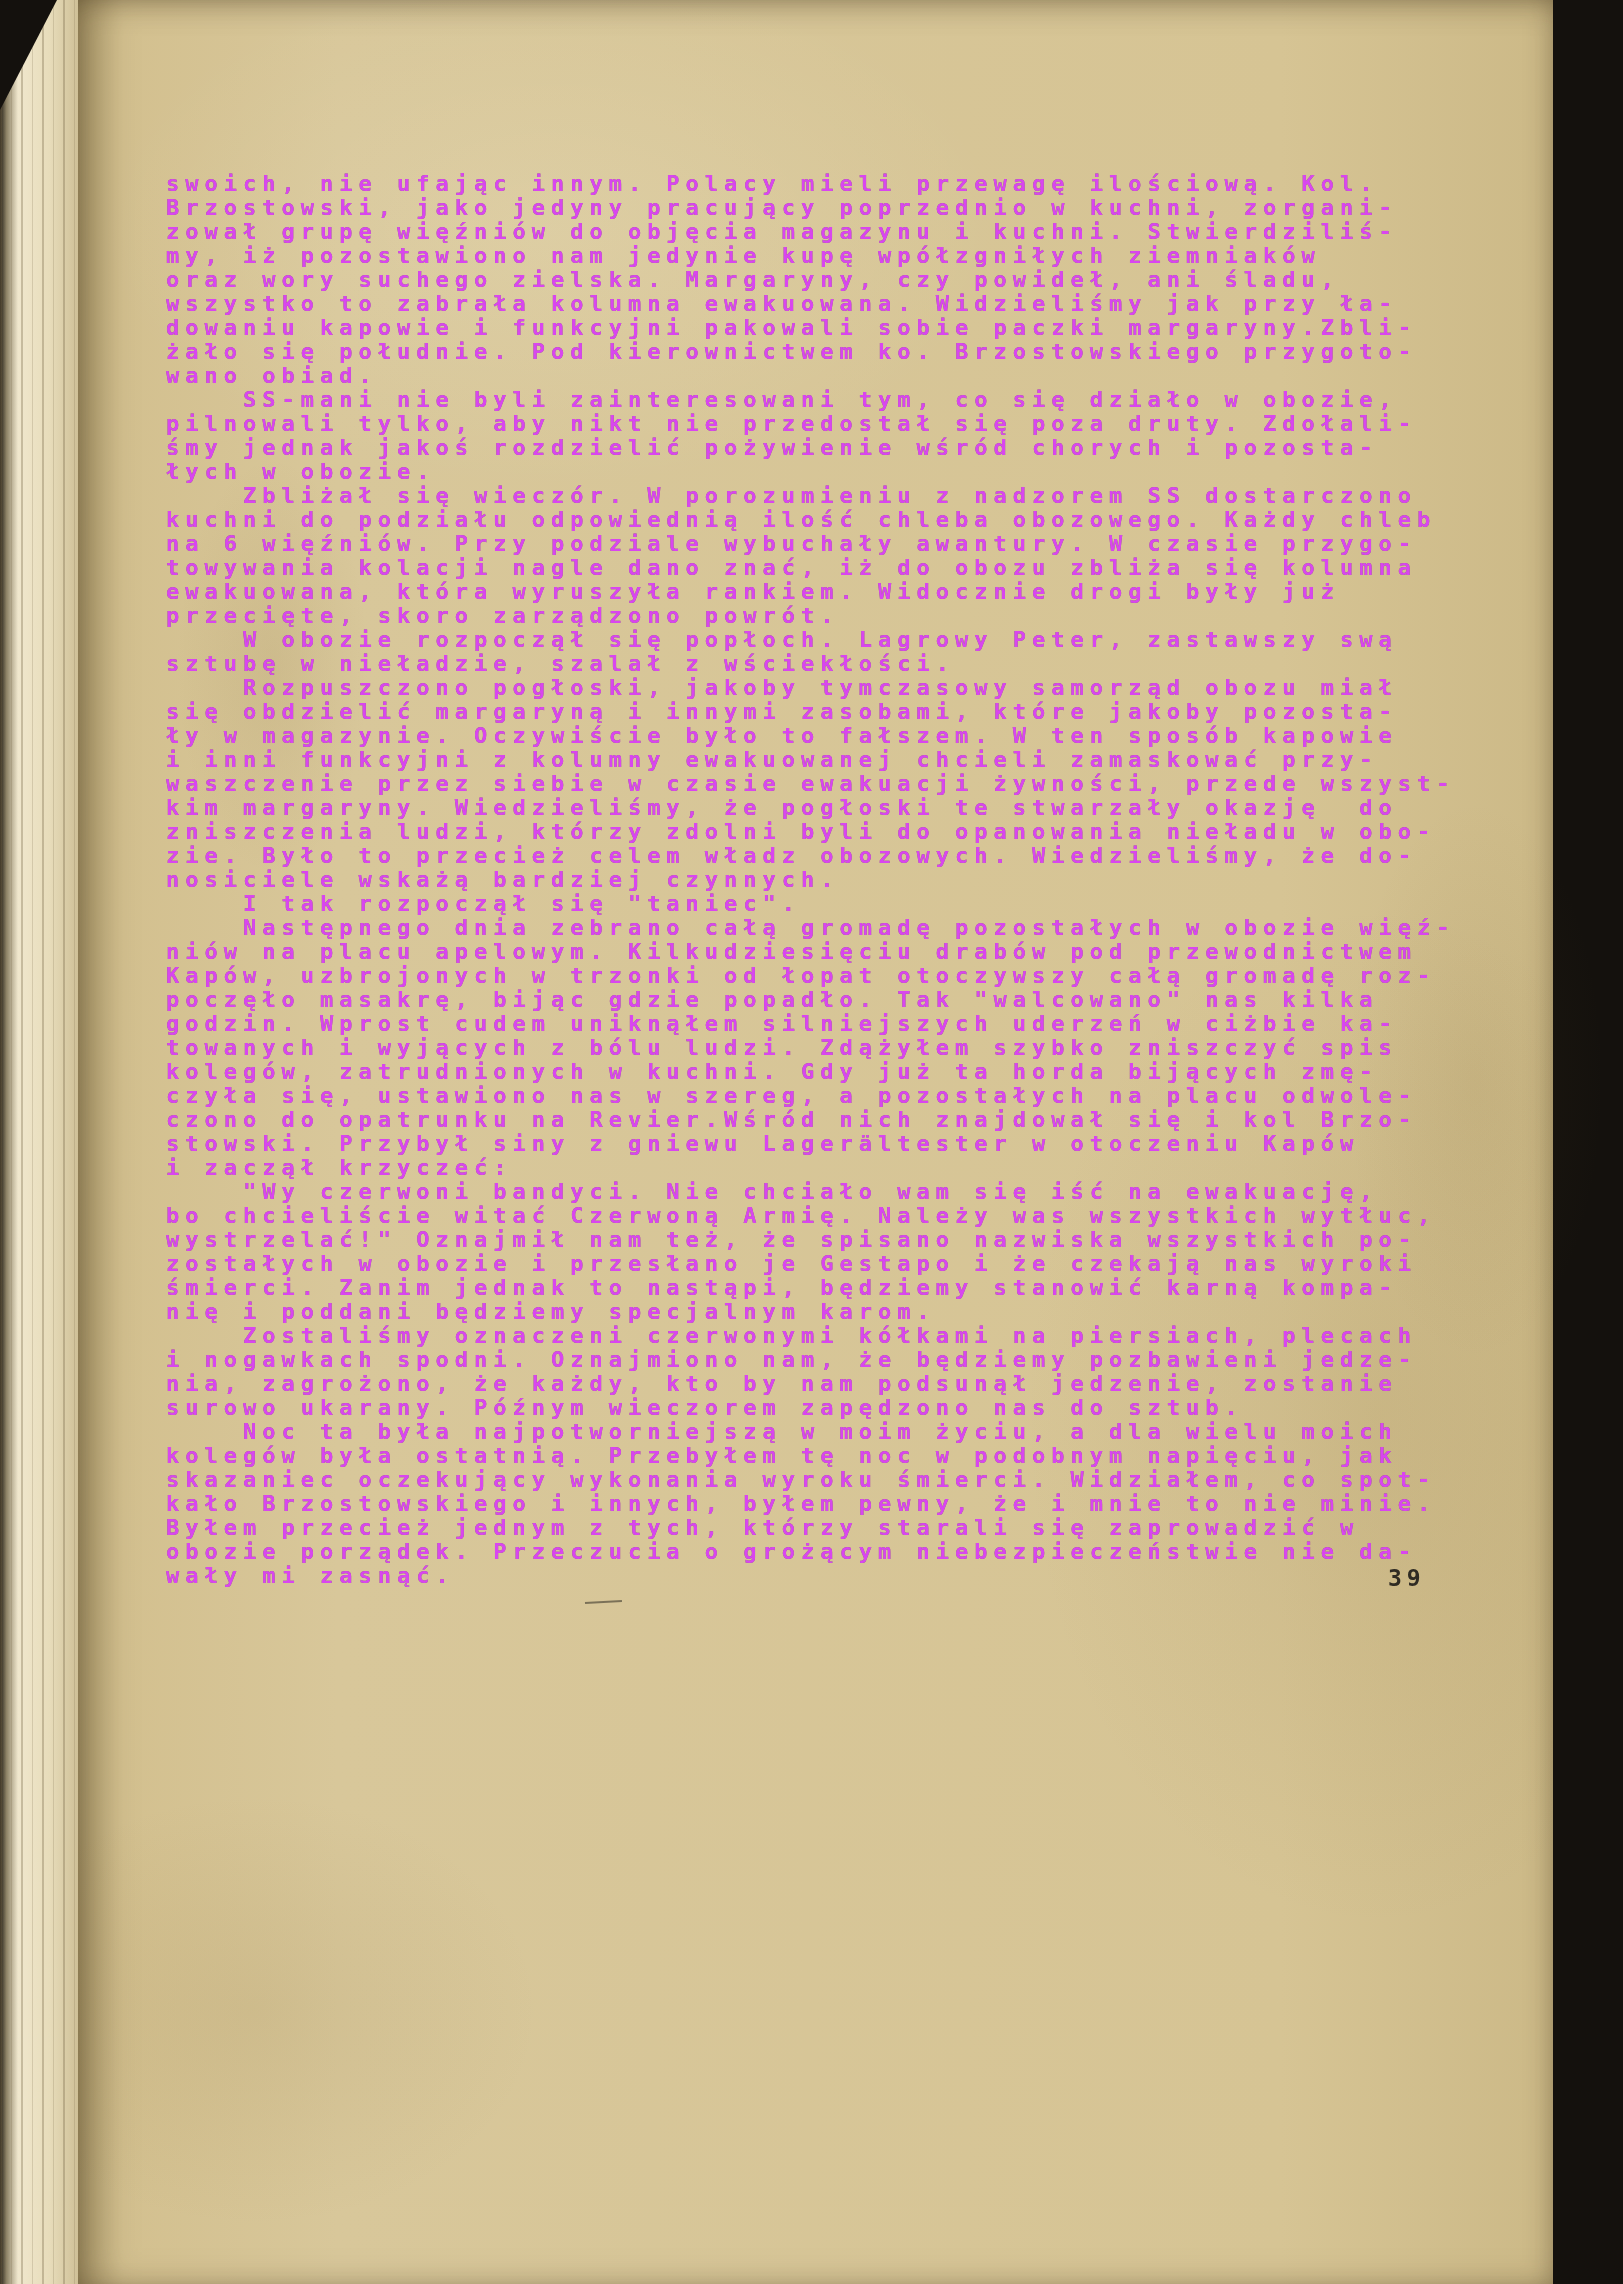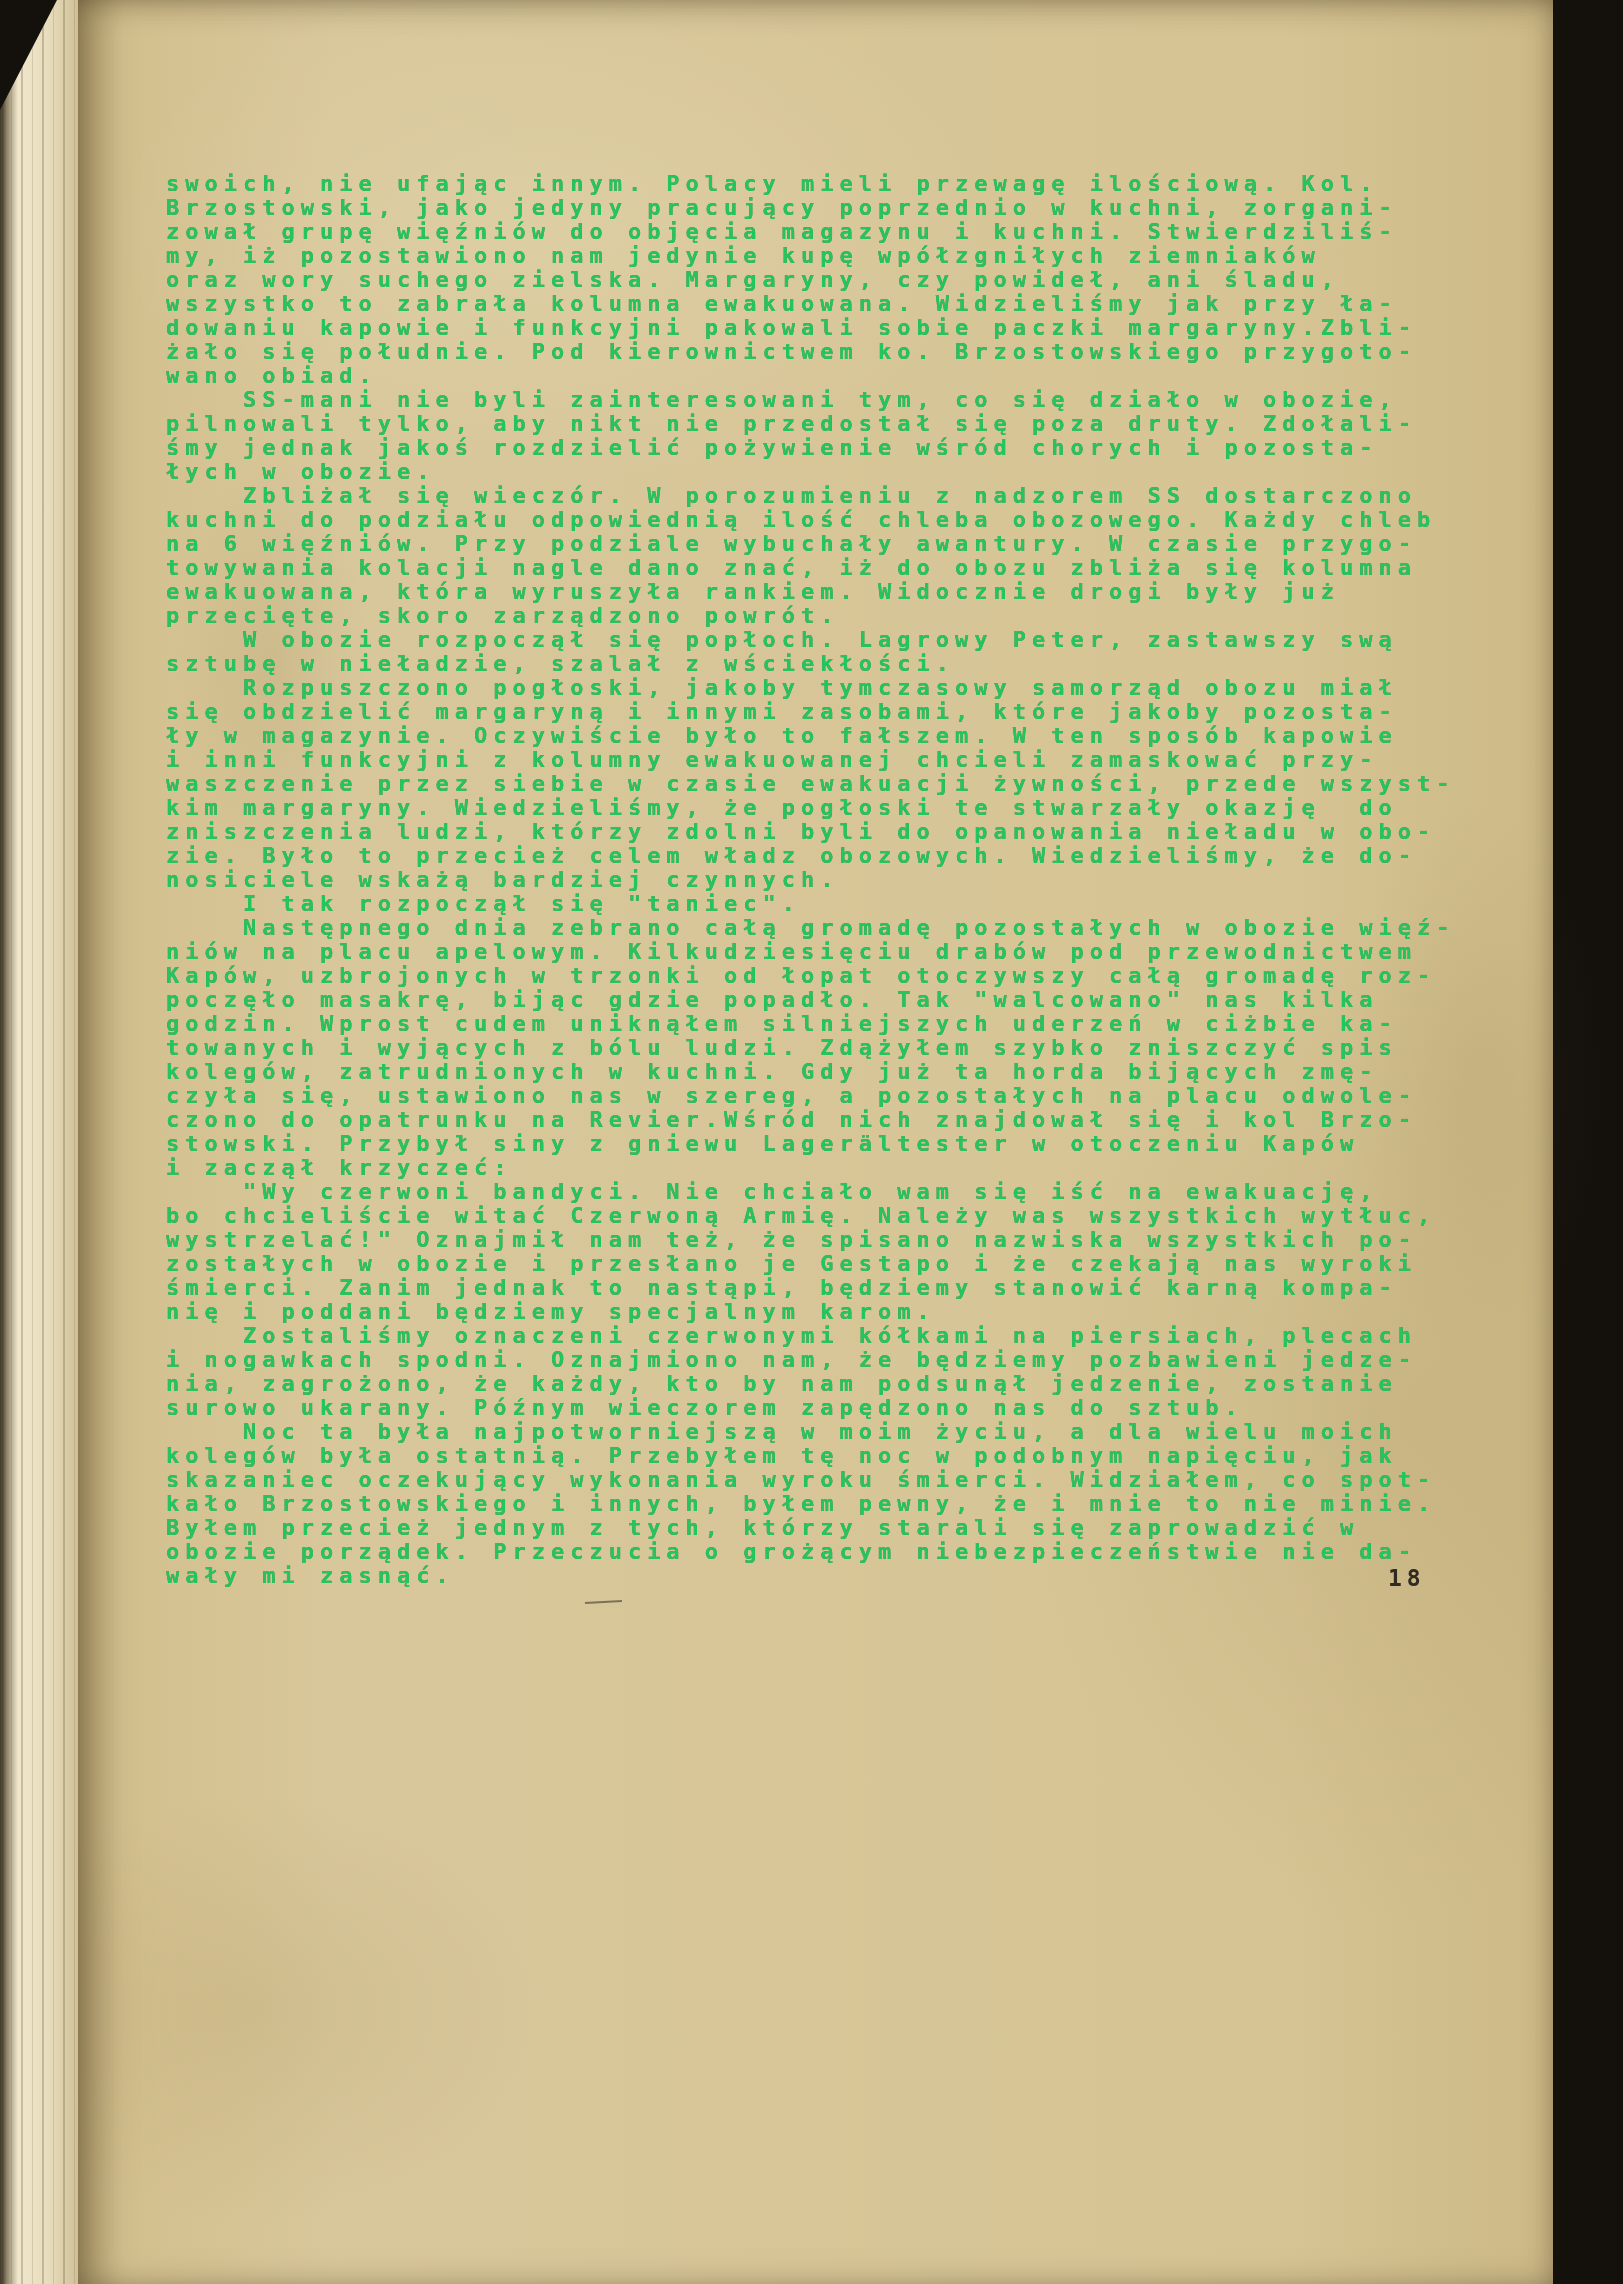--- a/index.html
+++ b/index.html
@@ -62,21 +62,21 @@
     left: 1267px; top: 796px;
     width: 260px; height: 568px;
     background: radial-gradient(ellipse at center, rgba(120,95,45,.09), rgba(0,0,0,0) 70%);
     pointer-events: none;
   }
   
   .text-block {
     position: absolute;
     left: 166px;
     top: 172px;
-    color: #22c55e;
+    color: #d946ef;
     font-size: 22px;
     font-weight: bold;
     letter-spacing: 6px;
     line-height: 24px;
     white-space: pre;
     text-shadow: 0 0 0.5px rgba(47,43,35,.55);
   }
   .text-line {
     height: 24px;
   }
@@ -104,15 +104,15 @@
 
 <div class="scan">
   <div class="book-edge"></div>
   <div class="corner-dark"></div>
   <div class="page">
     <div class="stain-a"></div>
     <div class="stain-b"></div>
   </div>
   <div class="text-block"><div class="text-line">swoich, nie ufając innym. Polacy mieli przewagę ilościową. Kol.</div><div class="text-line">Brzostowski, jako jedyny pracujący poprzednio w kuchni, zorgani-</div><div class="text-line">zował grupę więźniów do objęcia magazynu i kuchni. Stwierdziliś-</div><div class="text-line">my, iż pozostawiono nam jedynie kupę wpółzgniłych ziemniaków</div><div class="text-line">oraz wory suchego zielska. Margaryny, czy powideł, ani śladu,</div><div class="text-line">wszystko to zabrała kolumna ewakuowana. Widzieliśmy jak przy ła-</div><div class="text-line">dowaniu kapowie i funkcyjni pakowali sobie paczki margaryny.Zbli-</div><div class="text-line">żało się południe. Pod kierownictwem ko. Brzostowskiego przygoto-</div><div class="text-line">wano obiad.</div><div class="text-line">    SS-mani nie byli zainteresowani tym, co się działo w obozie,</div><div class="text-line">pilnowali tylko, aby nikt nie przedostał się poza druty. Zdołali-</div><div class="text-line">śmy jednak jakoś rozdzielić pożywienie wśród chorych i pozosta-</div><div class="text-line">łych w obozie.</div><div class="text-line">    Zbliżał się wieczór. W porozumieniu z nadzorem SS dostarczono</div><div class="text-line">kuchni do podziału odpowiednią ilość chleba obozowego. Każdy chleb</div><div class="text-line">na 6 więźniów. Przy podziale wybuchały awantury. W czasie przygo-</div><div class="text-line">towywania kolacji nagle dano znać, iż do obozu zbliża się kolumna</div><div class="text-line">ewakuowana, która wyruszyła rankiem. Widocznie drogi były już</div><div class="text-line">przecięte, skoro zarządzono powrót.</div><div class="text-line">    W obozie rozpoczął się popłoch. Lagrowy Peter, zastawszy swą</div><div class="text-line">sztubę w nieładzie, szalał z wściekłości.</div><div class="text-line">    Rozpuszczono pogłoski, jakoby tymczasowy samorząd obozu miał</div><div class="text-line">się obdzielić margaryną i innymi zasobami, które jakoby pozosta-</div><div class="text-line">ły w magazynie. Oczywiście było to fałszem. W ten sposób kapowie</div><div class="text-line">i inni funkcyjni z kolumny ewakuowanej chcieli zamaskować przy-</div><div class="text-line">waszczenie przez siebie w czasie ewakuacji żywności, przede wszyst-</div><div class="text-line">kim margaryny. Wiedzieliśmy, że pogłoski te stwarzały okazję  do</div><div class="text-line">zniszczenia ludzi, którzy zdolni byli do opanowania nieładu w obo-</div><div class="text-line">zie. Było to przecież celem władz obozowych. Wiedzieliśmy, że do-</div><div class="text-line">nosiciele wskażą bardziej czynnych.</div><div class="text-line">    I tak rozpoczął się "taniec".</div><div class="text-line">    Następnego dnia zebrano całą gromadę pozostałych w obozie więź-</div><div class="text-line">niów na placu apelowym. Kilkudziesięciu drabów pod przewodnictwem</div><div class="text-line">Kapów, uzbrojonych w trzonki od łopat otoczywszy całą gromadę roz-</div><div class="text-line">poczęło masakrę, bijąc gdzie popadło. Tak "walcowano" nas kilka</div><div class="text-line">godzin. Wprost cudem uniknąłem silniejszych uderzeń w ciżbie ka-</div><div class="text-line">towanych i wyjących z bólu ludzi. Zdążyłem szybko zniszczyć spis</div><div class="text-line">kolegów, zatrudnionych w kuchni. Gdy już ta horda bijących zmę-</div><div class="text-line">czyła się, ustawiono nas w szereg, a pozostałych na placu odwole-</div><div class="text-line">czono do opatrunku na Revier.Wśród nich znajdował się i kol Brzo-</div><div class="text-line">stowski. Przybył siny z gniewu Lagerältester w otoczeniu Kapów</div><div class="text-line">i zaczął krzyczeć:</div><div class="text-line">    "Wy czerwoni bandyci. Nie chciało wam się iść na ewakuację,</div><div class="text-line">bo chcieliście witać Czerwoną Armię. Należy was wszystkich wytłuc,</div><div class="text-line">wystrzelać!" Oznajmił nam też, że spisano nazwiska wszystkich po-</div><div class="text-line">zostałych w obozie i przesłano je Gestapo i że czekają nas wyroki</div><div class="text-line">śmierci. Zanim jednak to nastąpi, będziemy stanowić karną kompa-</div><div class="text-line">nię i poddani będziemy specjalnym karom.</div><div class="text-line">    Zostaliśmy oznaczeni czerwonymi kółkami na piersiach, plecach</div><div class="text-line">i nogawkach spodni. Oznajmiono nam, że będziemy pozbawieni jedze-</div><div class="text-line">nia, zagrożono, że każdy, kto by nam podsunął jedzenie, zostanie</div><div class="text-line">surowo ukarany. Późnym wieczorem zapędzono nas do sztub.</div><div class="text-line">    Noc ta była najpotworniejszą w moim życiu, a dla wielu moich</div><div class="text-line">kolegów była ostatnią. Przebyłem tę noc w podobnym napięciu, jak</div><div class="text-line">skazaniec oczekujący wykonania wyroku śmierci. Widziałem, co spot-</div><div class="text-line">kało Brzostowskiego i innych, byłem pewny, że i mnie to nie minie.</div><div class="text-line">Byłem przecież jednym z tych, którzy starali się zaprowadzić w</div><div class="text-line">obozie porządek. Przeczucia o grożącym niebezpieczeństwie nie da-</div><div class="text-line">wały mi zasnąć.</div></div>
   <div class="pen-dash"></div>
-  <div class="page-number">18</div>
+  <div class="page-number">39</div>
 </div>
 
 
 </body></html>

